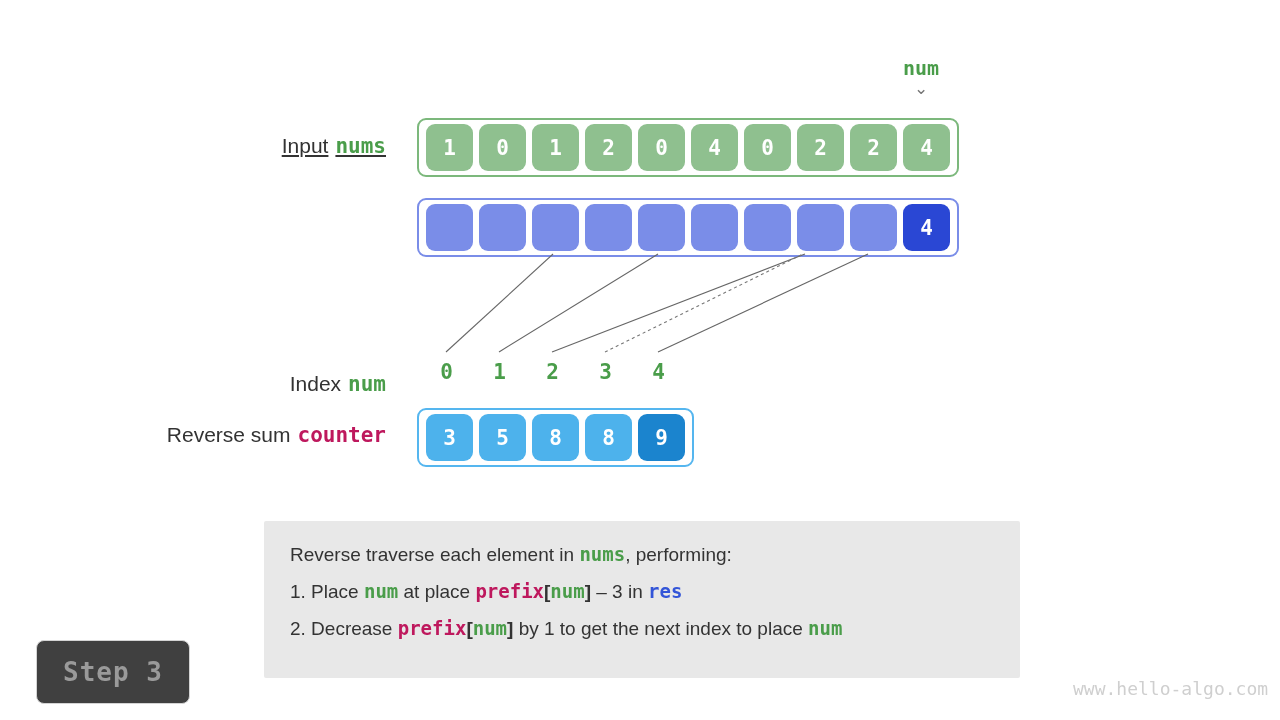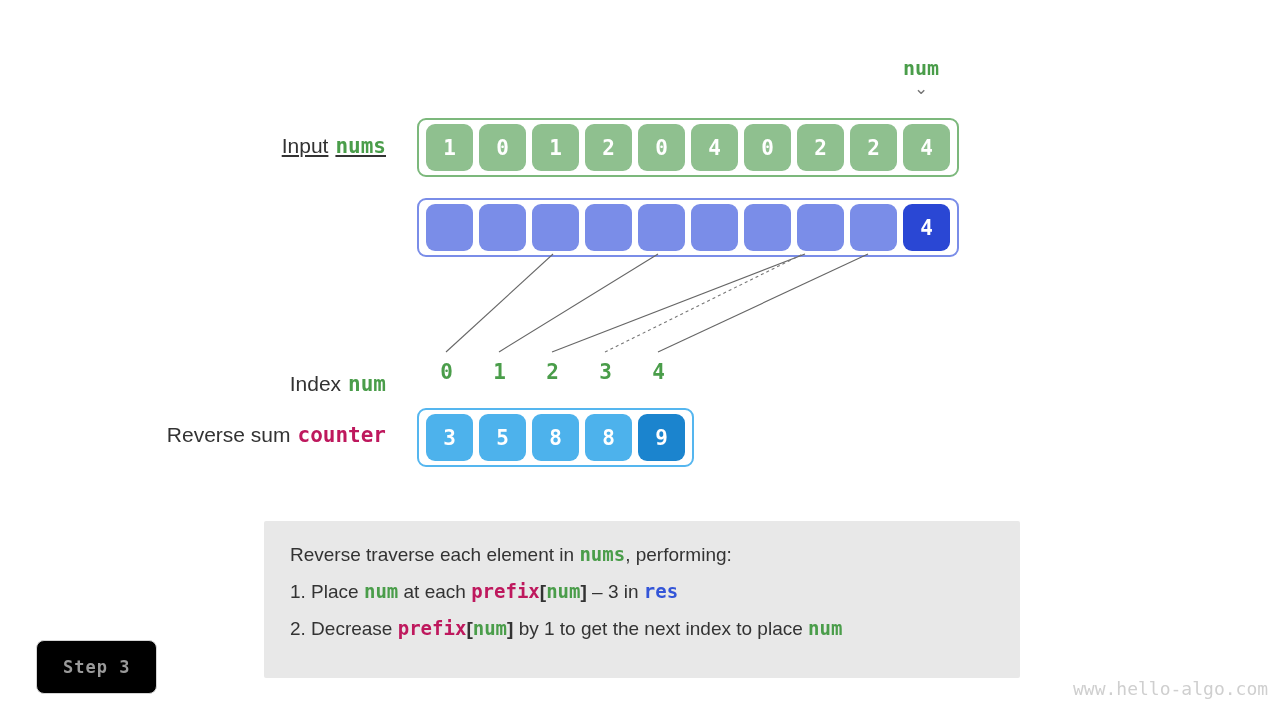--- a/index.html
+++ b/index.html
@@ -118,25 +118,25 @@
     font-weight: bold;
     font-size: 19px;
   }
   .explain .brk { font-family: "Liberation Sans", sans-serif; color: #333333; }
 
   
   .step-badge {
     position: absolute;
     border: 1px solid #d4d4d4;
     border-radius: 8px;
-    background: #000000;
+    background: #404040;
     padding: 16px 26px;
     font-family: "DejaVu Sans Mono", monospace;
     font-weight: bold;
-    font-size: 17px;
+    font-size: 26px;
     color: #9a9a9a;
     letter-spacing: 1px;
   }
 
   
   .watermark {
     position: absolute;
     font-family: "DejaVu Sans Mono", monospace;
     font-size: 18px;
     color: #cfcfcf;
@@ -209,21 +209,21 @@
       <div class="cell lblue">8</div>
       <div class="cell lblue">8</div>
       <div class="cell lblue-hi">9</div>
     </div>
 
   <div class="explain" style="left:264px; top:521px; width:756px;">
     <p>
       <span>Reverse traverse each element in </span><span class="code v-green">nums</span><span>, performing:</span>
     </p>
     <p>
-      <span>1. Place </span><span class="code v-green">num</span><span> at each </span><span class="code v-lblue">prefix</span><span class="code brk">[</span><span class="code v-green">num</span><span class="code brk">]</span><span> – 3 in </span><span class="code v-blue">res</span>
+      <span>1. Place </span><span class="code v-green">num</span><span> at place </span><span class="code v-lblue">prefix</span><span class="code brk">[</span><span class="code v-green">num</span><span class="code brk">]</span><span> – 3 in </span><span class="code v-blue">res</span>
     </p>
     <p>
       <span>2. Decrease </span><span class="code v-lblue">prefix</span><span class="code brk">[</span><span class="code v-green">num</span><span class="code brk">]</span><span> by 1 to get the next index to place </span><span class="code v-green">num</span>
     </p>
   </div>
 
   <div class="step-badge" style="left:36px; top:640px;">Step 3</div>
 
   <div class="watermark" style="left:1073px; top:678px;">www.hello-algo.com</div>
 

